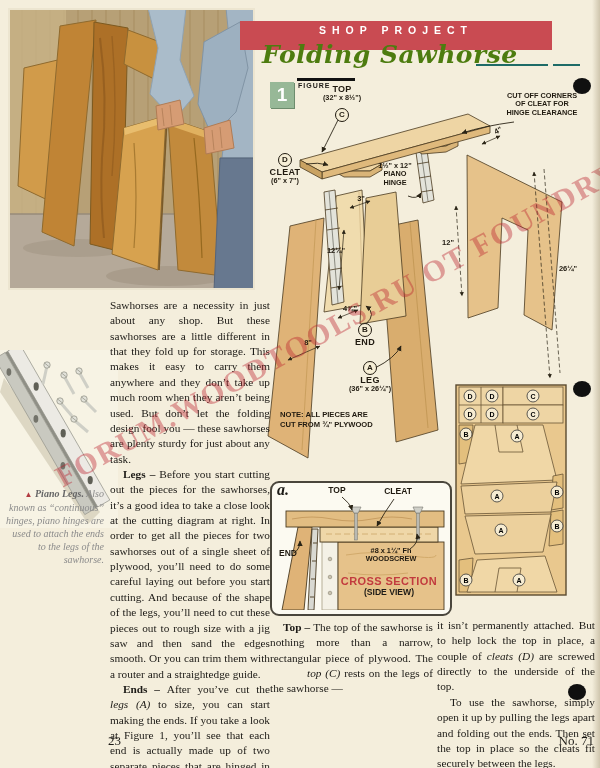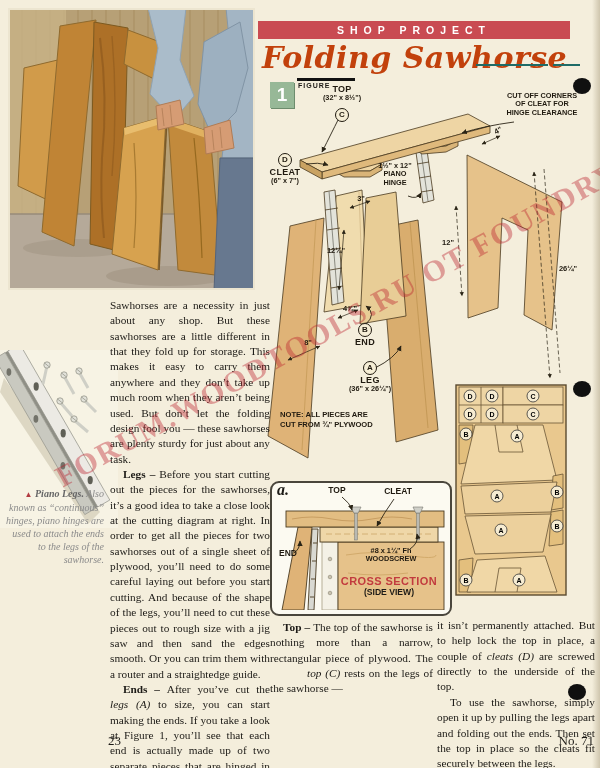--- a/index.html
+++ b/index.html
@@ -2,22 +2,22 @@
 <html><head>
 <meta charset="utf-8">
 <style>
   html,body{margin:0;padding:0;background:#e7dfc8;}
   #page{position:relative;width:600px;height:768px;background:#f4eedc;overflow:hidden;
         font-family:"Liberation Serif",serif;color:#1c1a16;}
   .abs{position:absolute;}
   
   .banner{background:#c94b52;color:#fff;font-family:"Liberation Sans",sans-serif;
           font-weight:bold;font-size:10.5px;letter-spacing:6px;text-align:center;line-height:18px;}
-  .title{color:#c2410c;font-family:"DejaVu Serif",serif;font-style:italic;font-weight:bold;
-         font-size:30px;letter-spacing:.5px;text-align:right;}
+  .title{color:#4d7c0f;font-family:"DejaVu Serif",serif;font-style:italic;font-weight:bold;
+         font-size:25px;letter-spacing:.5px;text-align:right;}
   .tline{background:#1e6b67;height:2px;}
   
   .figbadge{width:24px;height:26px;background:#97b897;color:#fff;text-align:center;
             font-family:"Liberation Sans",sans-serif;font-weight:bold;font-size:19px;line-height:26px;
             box-shadow:1px 1px 0 #6d8c6d;}
   .figword{font-family:"Liberation Sans",sans-serif;font-weight:bold;font-size:7px;letter-spacing:1px;}
   .figbar{background:#111;height:3px;}
   
   .dlab{font-family:"Liberation Sans",sans-serif;font-weight:bold;text-align:center;line-height:1.15;color:#201a10;}
   .dlab .big{font-size:9px;letter-spacing:.3px;}
@@ -108,21 +108,21 @@
       <polygon points="148,98 172,92 176,116 150,122" fill="#d69c74" stroke="#b07c55" stroke-width="1"></polygon>
       <polygon points="196,120 222,112 226,140 198,146" fill="#d69c74" stroke="#b07c55" stroke-width="1"></polygon>
       <line x1="154" y1="100" x2="156" y2="118" stroke="#b07c55" stroke-width="0.8"></line>
       <line x1="162" y1="97" x2="164" y2="117" stroke="#b07c55" stroke-width="0.8"></line>
       <line x1="204" y1="122" x2="206" y2="142" stroke="#b07c55" stroke-width="0.8"></line>
       <line x1="212" y1="119" x2="214" y2="140" stroke="#b07c55" stroke-width="0.8"></line>
       <rect x="1" y="1" width="245" height="280" fill="none" stroke="#ece5d0" stroke-width="2"></rect>
     </svg>
   </div>
 
-  <div class="abs banner" style="left:258px;top:21px;width:312px;height:18px;">SHOP PROJECT</div>
+  <div class="abs banner" style="left:240px;top:21px;width:312px;height:29px;">SHOP PROJECT</div>
   <div class="abs title" style="left:262px;top:40px;">Folding Sawhorse</div>
   <div class="abs tline" style="left:476px;top:64px;width:72px;"></div>
   <div class="abs tline" style="left:553px;top:64px;width:27px;"></div>
 
   <div class="abs figbadge" style="left:270px;top:82px;">1</div>
   <div class="abs figbar" style="left:297px;top:78px;width:58px;"></div>
   <div class="abs figword" style="left:298px;top:82px;">FIGURE</div>
 
   <div class="abs" style="left:262px;top:80px;width:338px;height:400px;">
     <svg class="abs" style="left:0;top:0;" width="338" height="400" viewBox="0 0 338 400">

